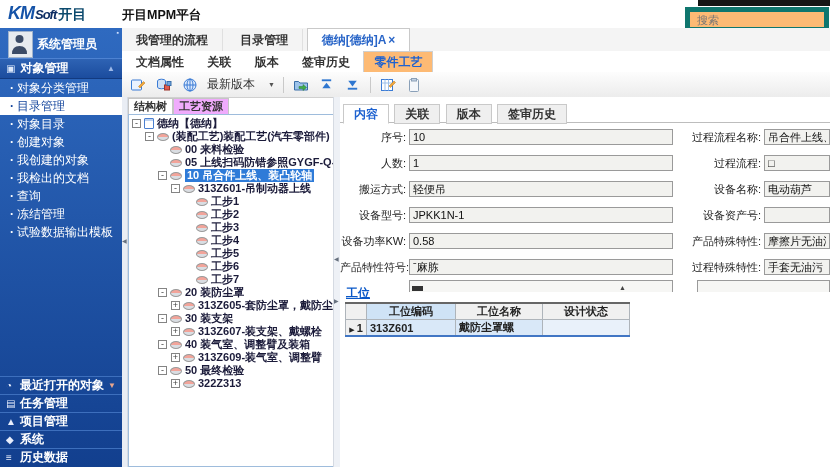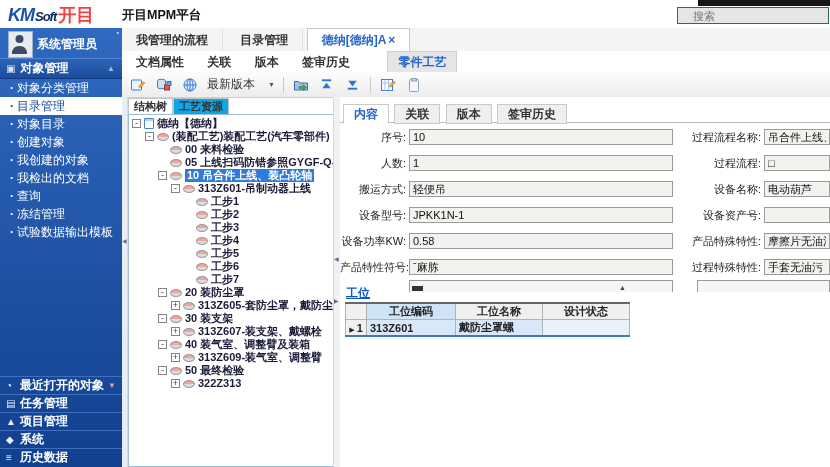--- a/index.html
+++ b/index.html
@@ -3,24 +3,24 @@
 <meta charset="utf-8">
 <style>
   html,body{margin:0;padding:0;background:#888;}
   #app{position:relative;width:830px;height:467px;overflow:hidden;background:#fff;
        font-family:"Liberation Sans","DejaVu Sans",sans-serif;font-size:12px;color:#222;}
 
   
   .hdr{position:absolute;left:0;top:0;right:0;height:28px;background:#fff;}
   .logo{position:absolute;left:8px;top:3px;font-style:italic;font-weight:bold;font-size:18px;color:#1553a8;letter-spacing:-1px;}
   .logo .soft{font-size:13px;color:#0d2d63;margin-left:1px;}
-  .logo .cn{font-style:normal;color:#ef4444;font-size:18px;letter-spacing:0;margin-left:2px;}
+  .logo .cn{font-style:normal;color:#0c4a6e;font-size:14px;letter-spacing:0;margin-left:2px;}
   .plat{position:absolute;left:122px;top:7px;font-size:12.5px;color:#111;font-weight:bold;}
   .strip{position:absolute;right:0;top:0;width:132px;height:6px;background:#161616;}
-  .search{position:absolute;right:1px;top:7px;width:120px;height:15px;border:1px solid #0f766e;font-size:11px;padding:0 15px;color:#333;background:#e5e5e5;}
+  .search{position:absolute;right:1px;top:7px;width:120px;height:15px;border:5px solid #0f766e;font-size:11px;padding:0 7px;color:#333;background:#fdba74;}
 
   
   .sb{position:absolute;left:0;top:28px;width:122px;bottom:0;background:linear-gradient(180deg,#2f6ac0,#123f8e);color:#fff;overflow:hidden;}
   .user{height:30px;position:relative;}
   .avatar{position:absolute;left:8px;top:3px;width:23px;height:25px;background:#e7ebef;border:1px solid #9fb3cd;}
   .uname{position:absolute;left:37px;top:8px;font-weight:bold;font-size:12px;}
   .pin{position:absolute;right:3px;top:1px;font-size:7px;color:#cfe0ff;}
   .grp{height:19px;line-height:19px;background:linear-gradient(#2e63b4,#1b4c9e);border-top:1px solid #4d82d2;border-bottom:1px solid #123a80;font-weight:bold;padding-left:6px;cursor:pointer;}
   .grp .gicon{margin-right:5px;font-size:10px;color:#dce8fb;}
   .grp .garr{float:right;margin-right:7px;font-size:8px;color:#9db9e8;line-height:19px;}
@@ -38,32 +38,32 @@
   .split2{position:absolute;left:333px;top:97px;width:7px;bottom:0;background:#eef1f6;border-left:1px solid #d5dae2;border-right:1px solid #d5dae2;}
   .split2 .ar{position:absolute;left:0;font-size:6px;color:#66707e;}
 
   
   .doctabs{position:absolute;left:122px;right:0;top:28px;height:23px;background:#f4f4f4;border-bottom:1px solid #d8d8d8;white-space:nowrap;}
   .dtab{display:inline-block;padding:0 14px;line-height:22px;font-weight:bold;color:#333;border-right:1px solid #e0e0e0;cursor:pointer;}
   .dtab.act{background:#fff;color:#2a66c8;border:1px solid #c9c9c9;border-bottom:1px solid #fff;}
   .dtab .clx{color:#2a66c8;margin-left:2px;font-weight:bold;}
   .subtabs{position:absolute;left:122px;right:0;top:51px;height:21px;background:#fff;border-bottom:1px solid #d5d5d5;white-space:nowrap;padding-left:4px;}
   .stab{display:inline-block;padding:0 10px;line-height:20px;font-weight:bold;color:#333;cursor:pointer;}
-  .stab.act{color:#1e62d0;border:1px solid #cfcfcf;border-bottom:1px solid #fff;background:#e5e5e5;margin-left:24px;}
+  .stab.act{color:#1e62d0;border:1px solid #cfcfcf;border-bottom:1px solid #fff;background:#fdba74;}
 
   
   .tbar{position:absolute;left:122px;right:0;top:72px;height:25px;background:linear-gradient(#fdfdfd,#ececec);border-bottom:1px solid #d0d0d0;display:flex;align-items:center;padding-left:7px;gap:8px;}
   .tbtn{width:18px;height:18px;display:flex;align-items:center;justify-content:center;cursor:pointer;flex:none;}
   .tsep{width:1px;height:16px;background:#c9c9c9;flex:none;}
   .tver{font-size:12px;color:#333;display:flex;align-items:center;gap:13px;cursor:pointer;}
   .tver .va{font-size:7px;color:#555;}
 
   
   .lptabs{position:absolute;left:128px;top:98px;width:205px;height:16px;white-space:nowrap;}
-  .lptab{display:inline-block;padding:0 5px;line-height:15px;font-size:11px;font-weight:bold;background:#0ea5e9;border:1px solid #c5c5c5;color:#333;cursor:pointer;}
+  .lptab{display:inline-block;padding:0 5px;line-height:15px;font-size:11px;font-weight:bold;background:#f0abfc;border:1px solid #c5c5c5;color:#333;cursor:pointer;}
   .lptab.act{background:#fff;border-bottom:1px solid #fff;}
   .tree{position:absolute;left:128px;top:114px;width:205px;bottom:0;background:#fff;border:1px solid #9ebcdc;overflow:hidden;padding-top:2px;}
   .trow{height:13px;line-height:13px;white-space:nowrap;font-size:11px;font-weight:bold;color:#1b1b3a;display:flex;align-items:center;cursor:pointer;}
   .lvl0{padding-left:3px;}.lvl1{padding-left:16px;}.lvl2{padding-left:29px;}.lvl3{padding-left:42px;}.lvl4{padding-left:55px;}
   .tg{width:9px;height:9px;border:1px solid #848484;background:#fff;font-size:9px;line-height:7px;text-align:center;color:#444;margin-right:3px;flex:none;font-weight:normal;box-sizing:border-box;}
   .tg.none{visibility:hidden;}
   .nico{width:12px;height:8px;border-radius:50%;background:linear-gradient(180deg,#f2a49a 45%,#d9dde2 45%);border:1px solid #9a9a9a;margin-right:3px;flex:none;box-sizing:border-box;}
   .nico.doc{width:10px;height:11px;border-radius:1px;background:#fff;border:1px solid #4a7fd0;box-shadow:inset 0 2px 0 #bcd2f0;}
   .trow.sel .tl{background:#2e7bd8;color:#fff;padding:0 2px;}
 

